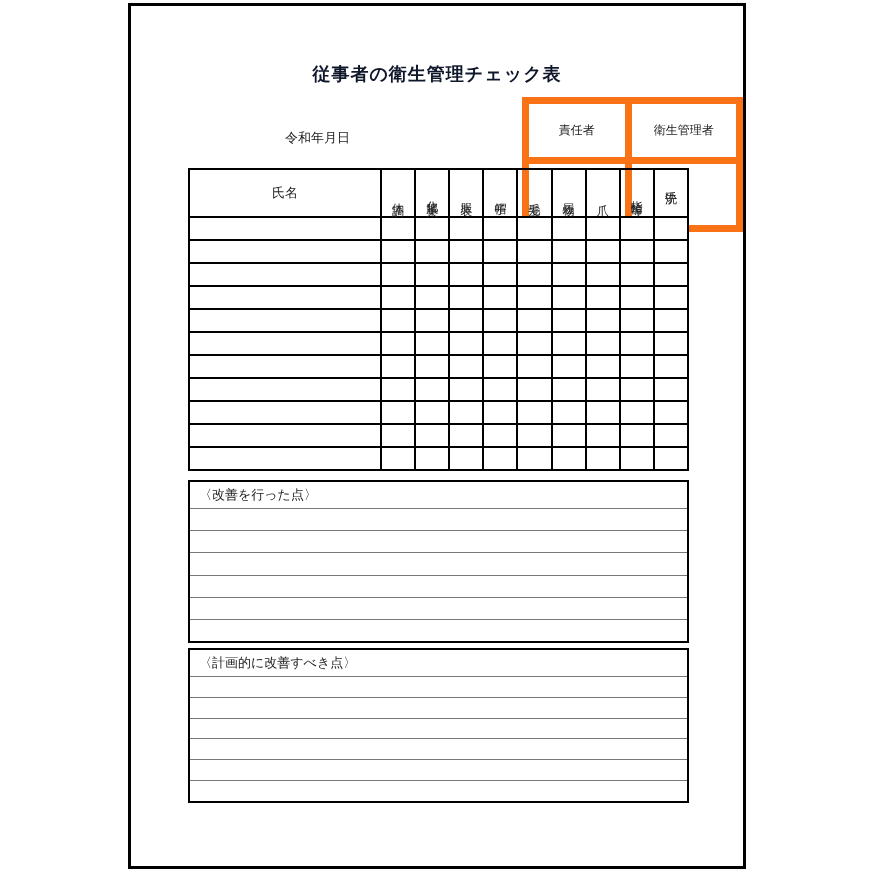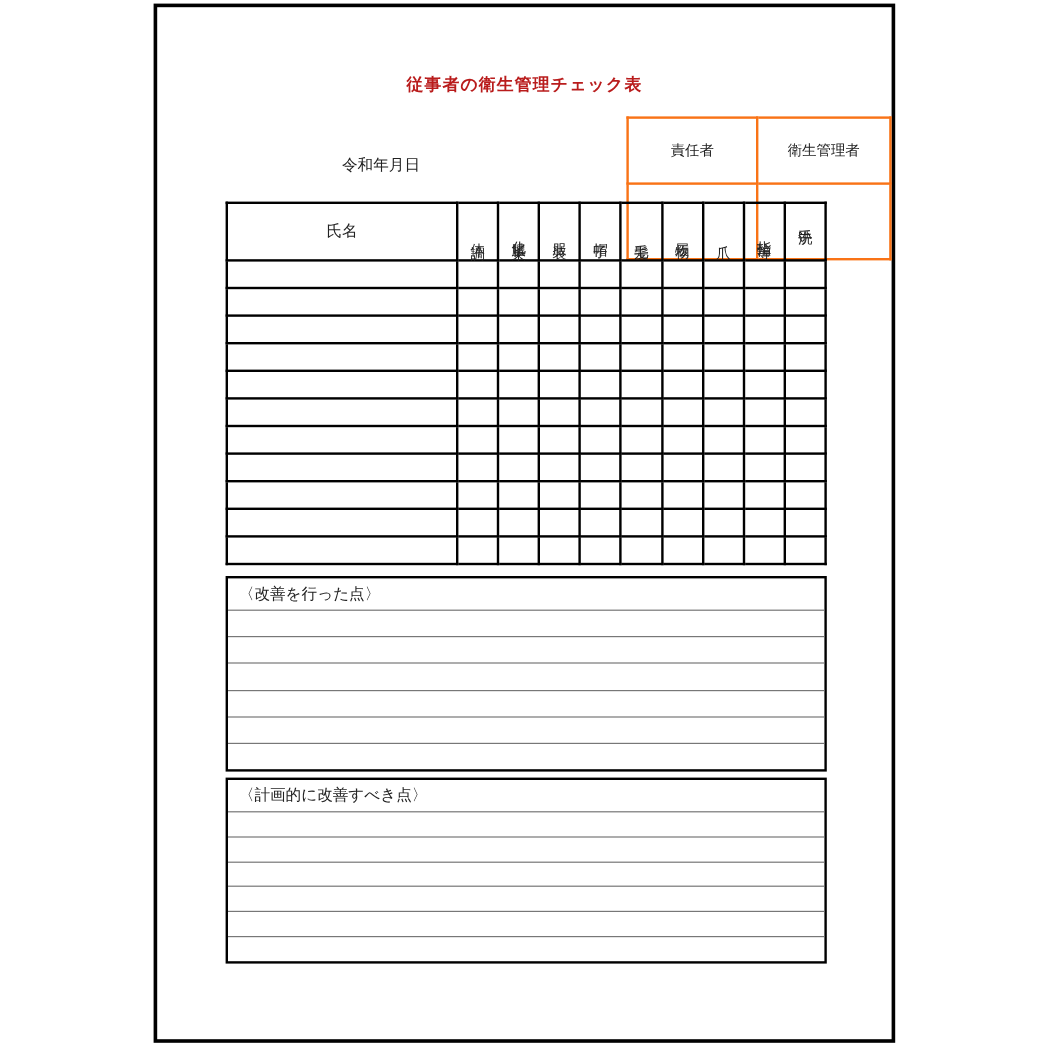--- a/index.html
+++ b/index.html
@@ -26,34 +26,34 @@
     background: #ffffff;
   }
   .doc-title {
     position: absolute;
     top: 56px;
     left: 0;
     width: 100%;
     text-align: center;
     font-family: "Liberation Sans", sans-serif;
     font-weight: bold;
-    font-size: 14px;
+    font-size: 18px;
     letter-spacing: 1px;
-    color: #b91c1c;
+    color: #0f172a;
     white-space: nowrap;
   }
   
   .approval-table {
     position: absolute;
     left: 391px;
     top: 91px;
     border-collapse: collapse;
   }
   .approval-table th, .approval-table td {
-    border: 2px solid #f97316;
+    border: 7px solid #f97316;
     padding: 16px;
   }
   .approval-table th {
     width: 80px;
     height: 21px;
     font-weight: normal;
     font-size: 12px;
     text-align: center;
     vertical-align: middle;
     color: #222222;

